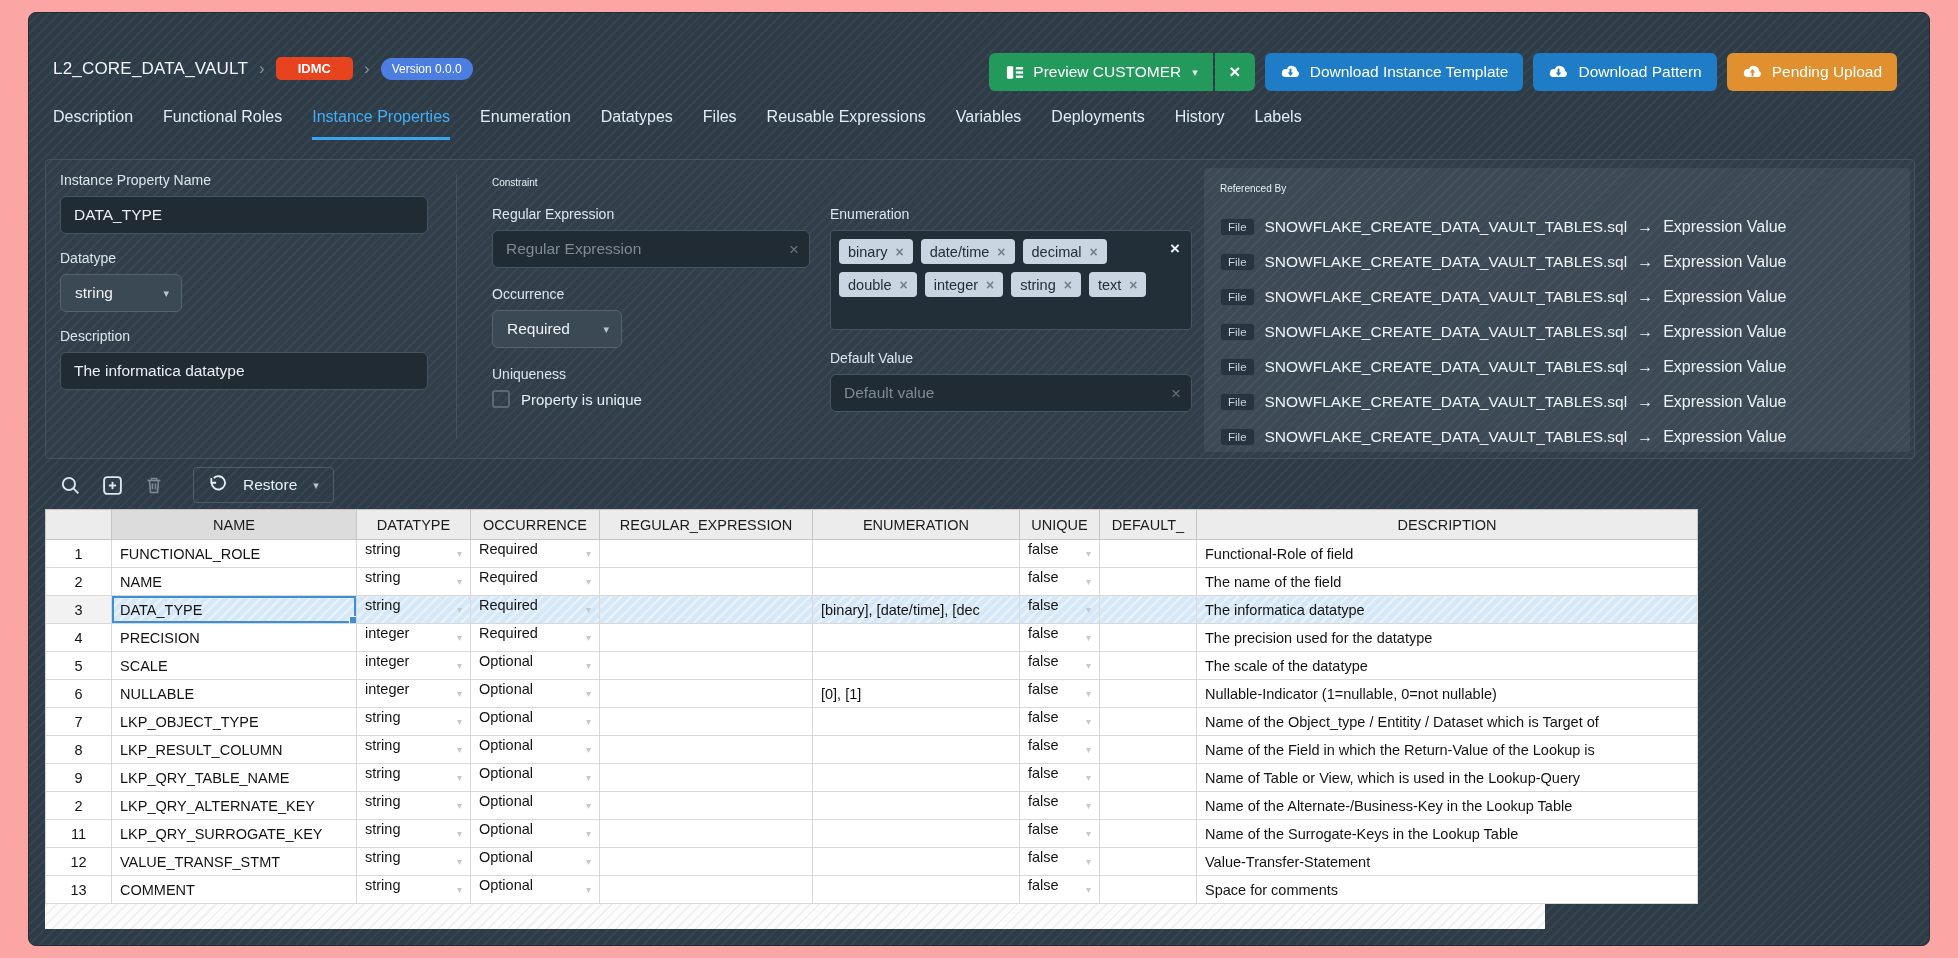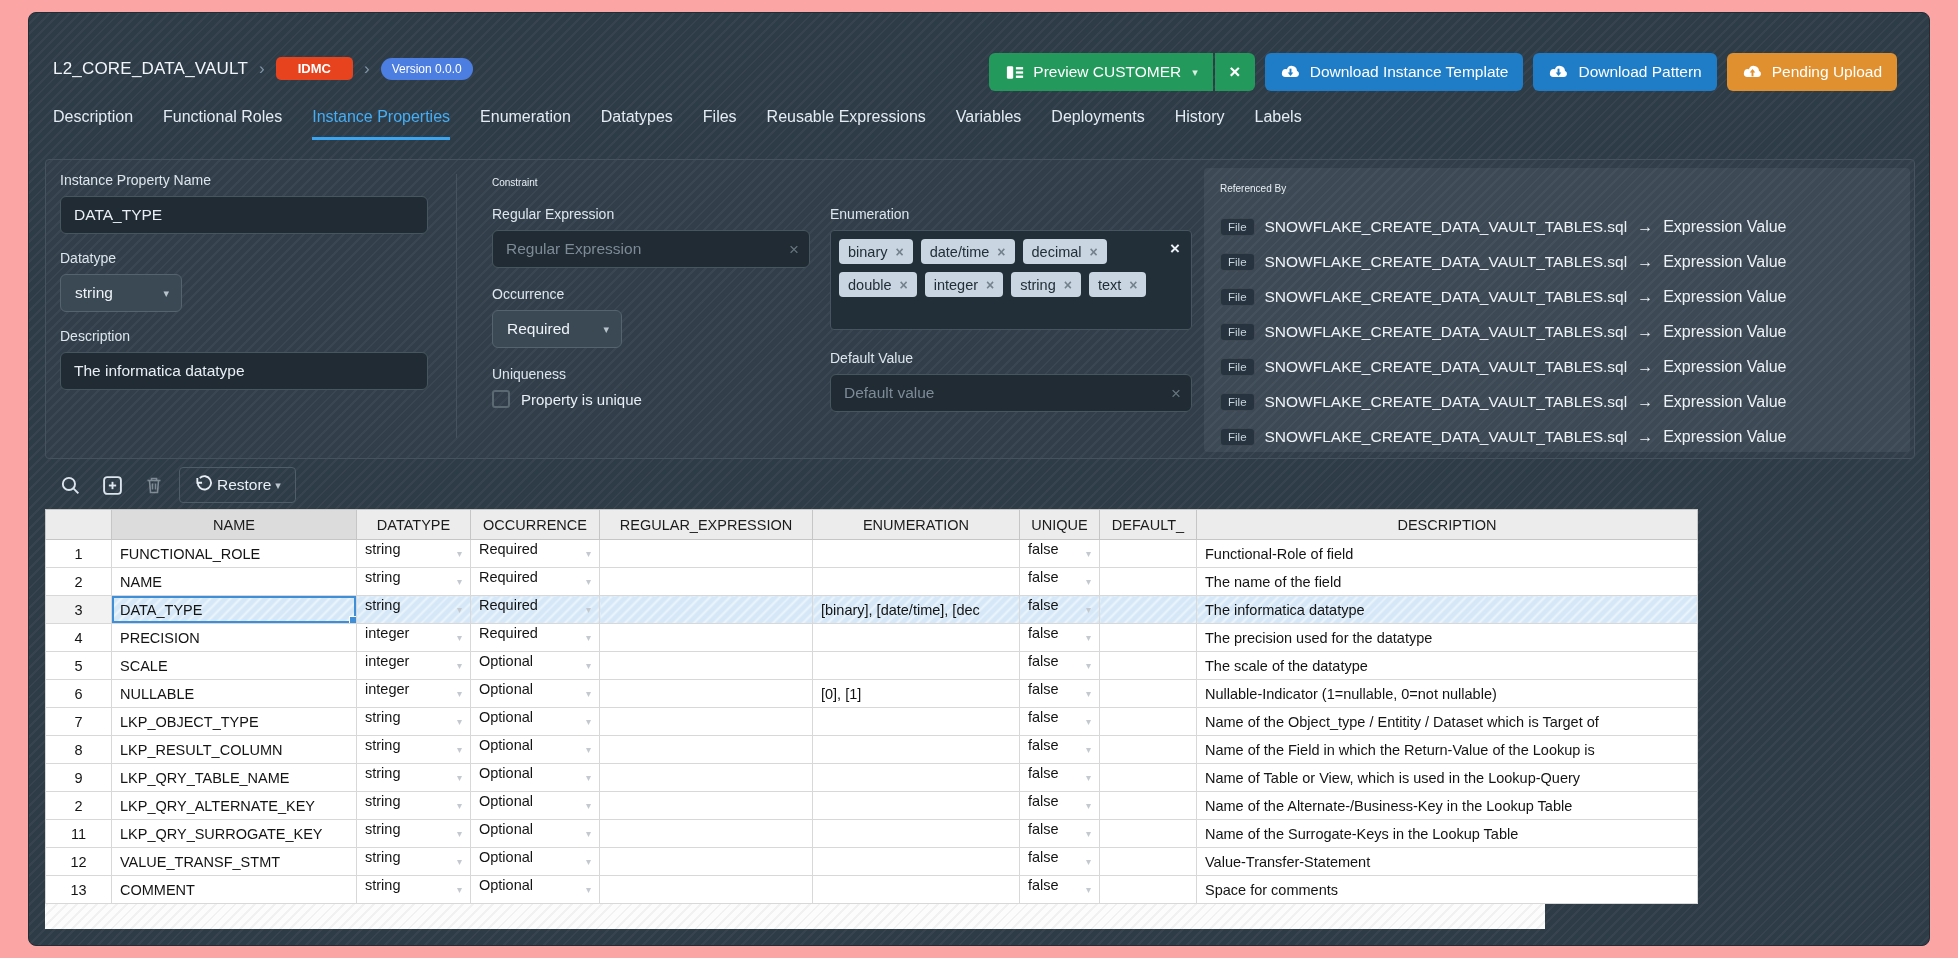--- a/index.html
+++ b/index.html
@@ -88,21 +88,21 @@
                 padding:2px 7px; border-radius:4px; }
   .ref-file { color:#eef3f7; font-size:15.5px; }
   .ref-arrow { color:#f2f6fa; font-size:16px; font-weight:bold; }
   .ref-target { color:#eef3f7; font-size:16px; }
 
   
   .toolbar { position:absolute; left:24px; top:452px; height:40px; display:flex; align-items:center; gap:8px; }
   .tool-btn { width:34px; height:34px; display:flex; align-items:center; justify-content:center; cursor:pointer; border-radius:4px; }
   .tool-btn.disabled { opacity:.45; cursor:default; }
   .tool-btn svg { display:block; }
-  .restore-btn { display:flex; align-items:center; gap:4px; height:36px; padding:0 14px; margin-left:0;
+  .restore-btn { display:flex; align-items:center; gap:16px; height:36px; padding:0 14px; margin-left:14px;
                  border:1px solid #4e5d68; border-radius:4px; color:#e9eff5; font-size:15.5px; cursor:pointer; }
   .restore-btn .caret { font-size:11px; color:#b9c4cd; }
 
   
   .grid-area {
     position:absolute; left:16px; top:496px; width:1500px; height:420px;
     background-color:#fcfcfc;
     background-image:repeating-linear-gradient(135deg, rgba(0,0,0,0.045) 0 2px, rgba(0,0,0,0) 2px 7px);
   }
   table.grid { border-collapse:collapse; table-layout:fixed; width:1652px; font-size:14.5px; }

